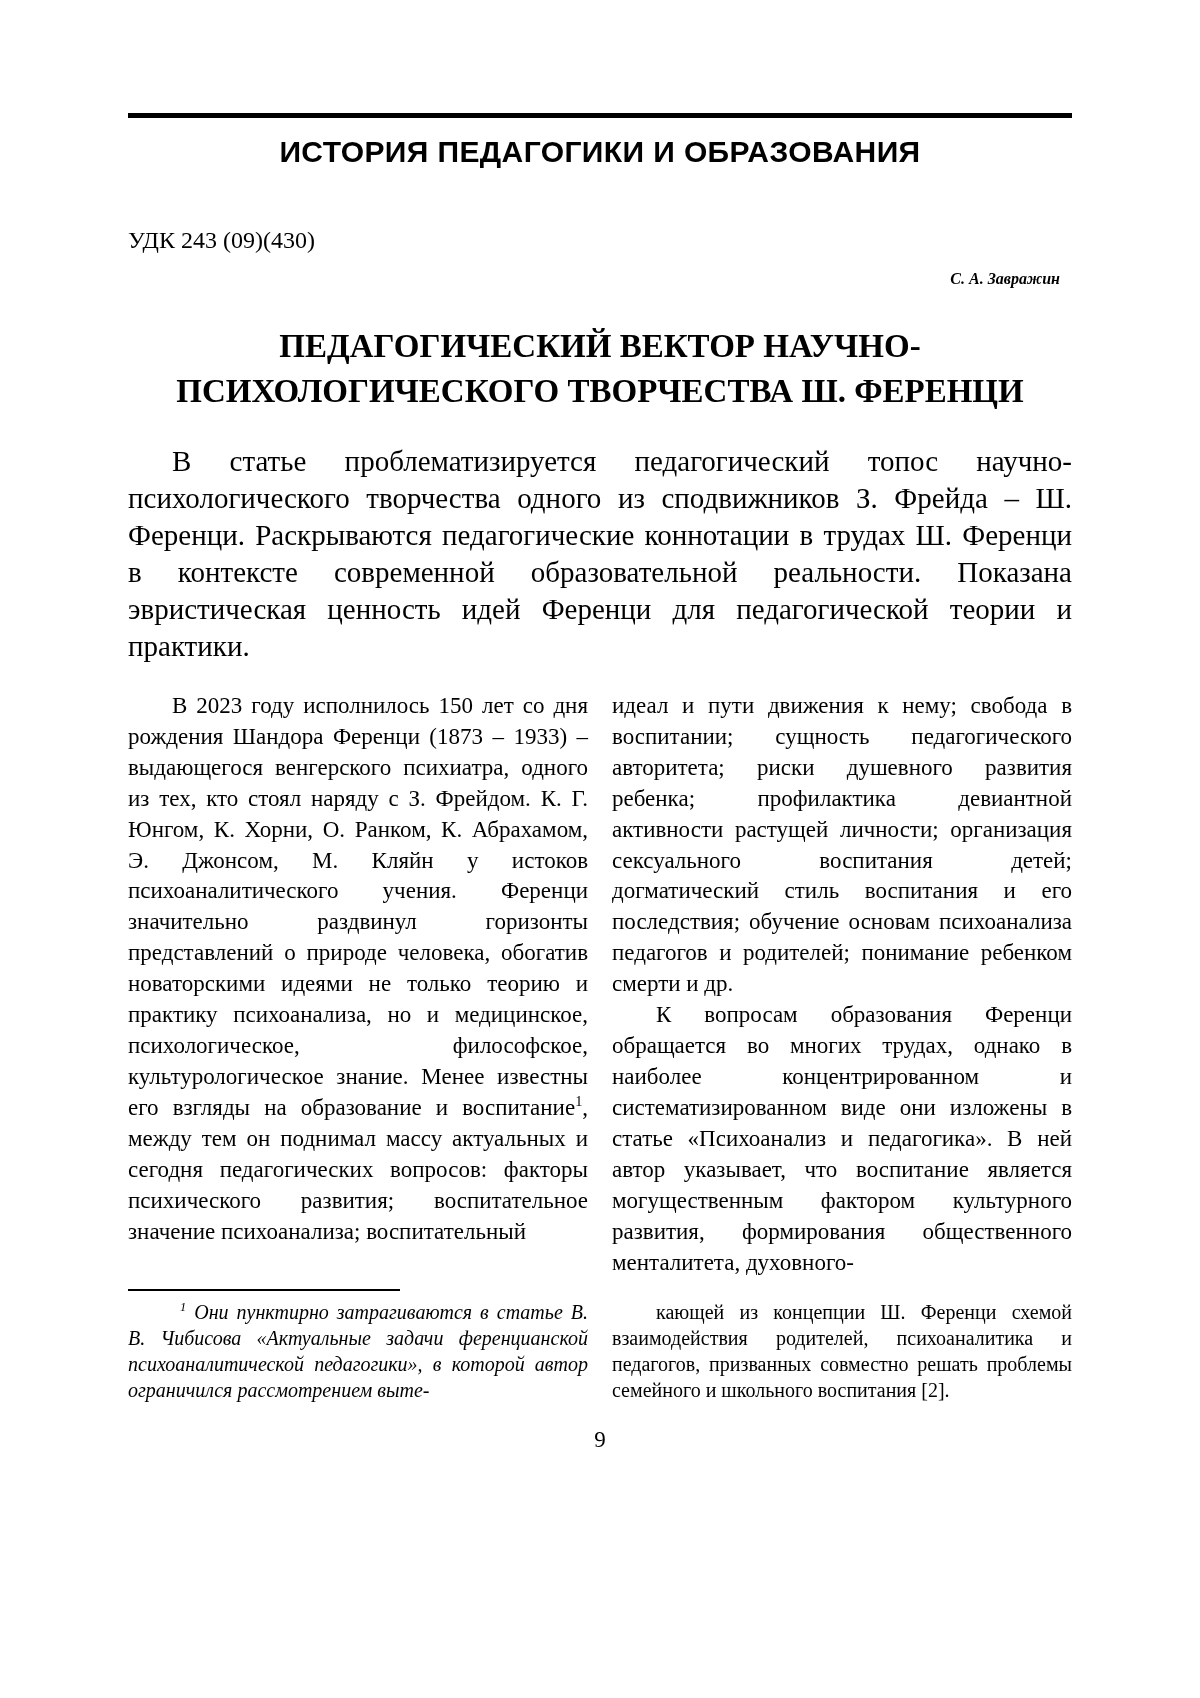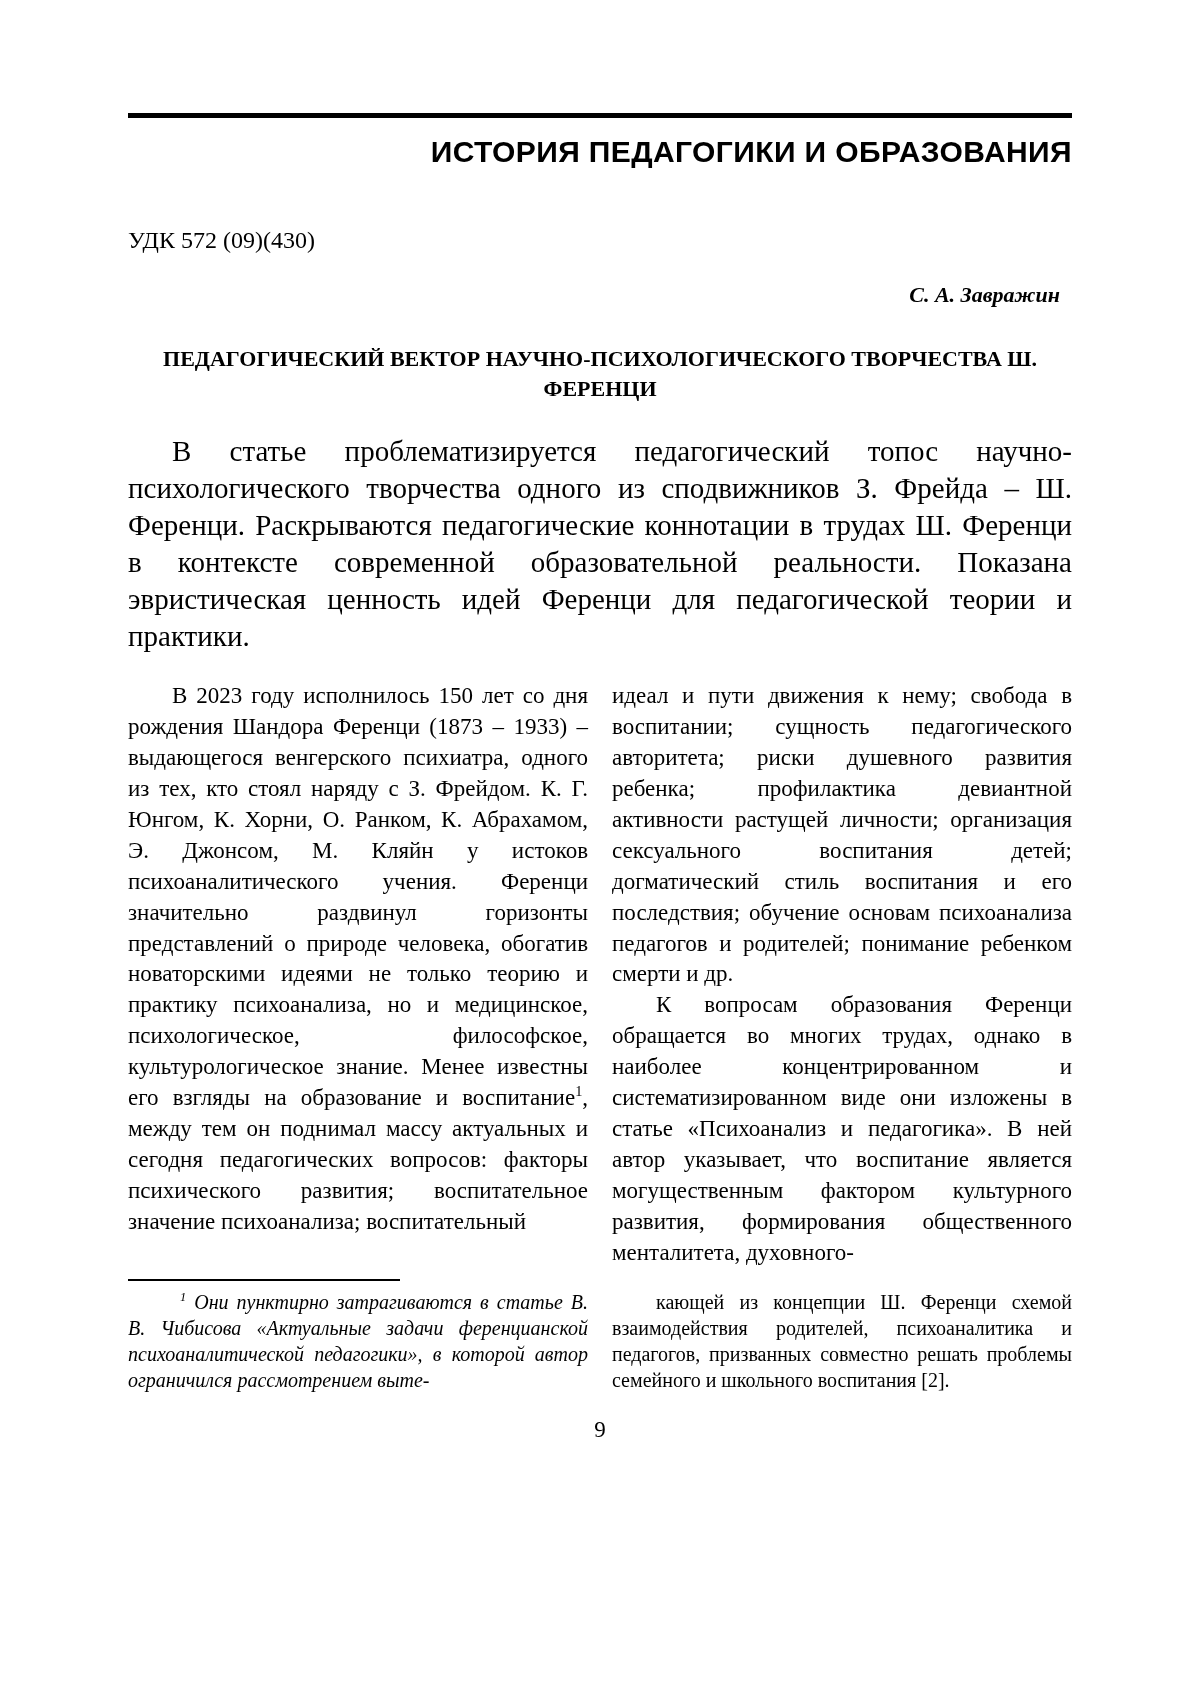--- a/index.html
+++ b/index.html
@@ -18,37 +18,37 @@
   .toprule {
     margin-top: 113px;
     height: 5px;
     background: #000;
   }
   .masthead {
     font-family: "Liberation Sans", sans-serif;
     font-weight: 700;
     font-size: 30px;
     letter-spacing: 0.4px;
-    text-align: right;
+    text-align: center;
     margin-top: 17px;
   }
   .udc {
     font-size: 24px;
     margin-top: 58px;
   }
   .author {
-    font-size: 22px;
+    font-size: 16px;
     font-weight: 700;
     font-style: italic;
     text-align: right;
-    margin-top: 28px;
+    margin-top: 16px;
     padding-right: 12px;
   }
   .title {
-    font-size: 22px;
+    font-size: 33px;
     font-weight: 700;
     text-align: center;
     line-height: 1.35;
     margin-top: 36px;
     padding: 0 20px;
   }
   .abstract-block {
     margin-top: 30px;
     font-size: 29px;
     line-height: 1.275;
@@ -99,21 +99,21 @@
 </style>
 </head>
 <body>
 
 <div class="page">
 
   <div class="toprule"></div>
 
   <div class="masthead">ИСТОРИЯ ПЕДАГОГИКИ И ОБРАЗОВАНИЯ</div>
 
-  <div class="udc">УДК 572 (09)(430)</div>
+  <div class="udc">УДК 243 (09)(430)</div>
 
   <div class="author">С. А. Завражин</div>
 
   <div class="title">ПЕДАГОГИЧЕСКИЙ ВЕКТОР НАУЧНО-ПСИХОЛОГИЧЕСКОГО ТВОРЧЕСТВА Ш. ФЕРЕНЦИ</div>
 
   <div class="abstract-block">
     <p>В статье проблематизируется педагогический топос научно-психологического творчества одного из сподвижников З. Фрейда – Ш. Ференци. Раскрываются педагогические коннотации в трудах Ш. Ференци в контексте современной образовательной реальности. Показана эвристическая ценность идей Ференци для педагогической теории и практики.</p>
   </div>
 
   <div class="columns">

